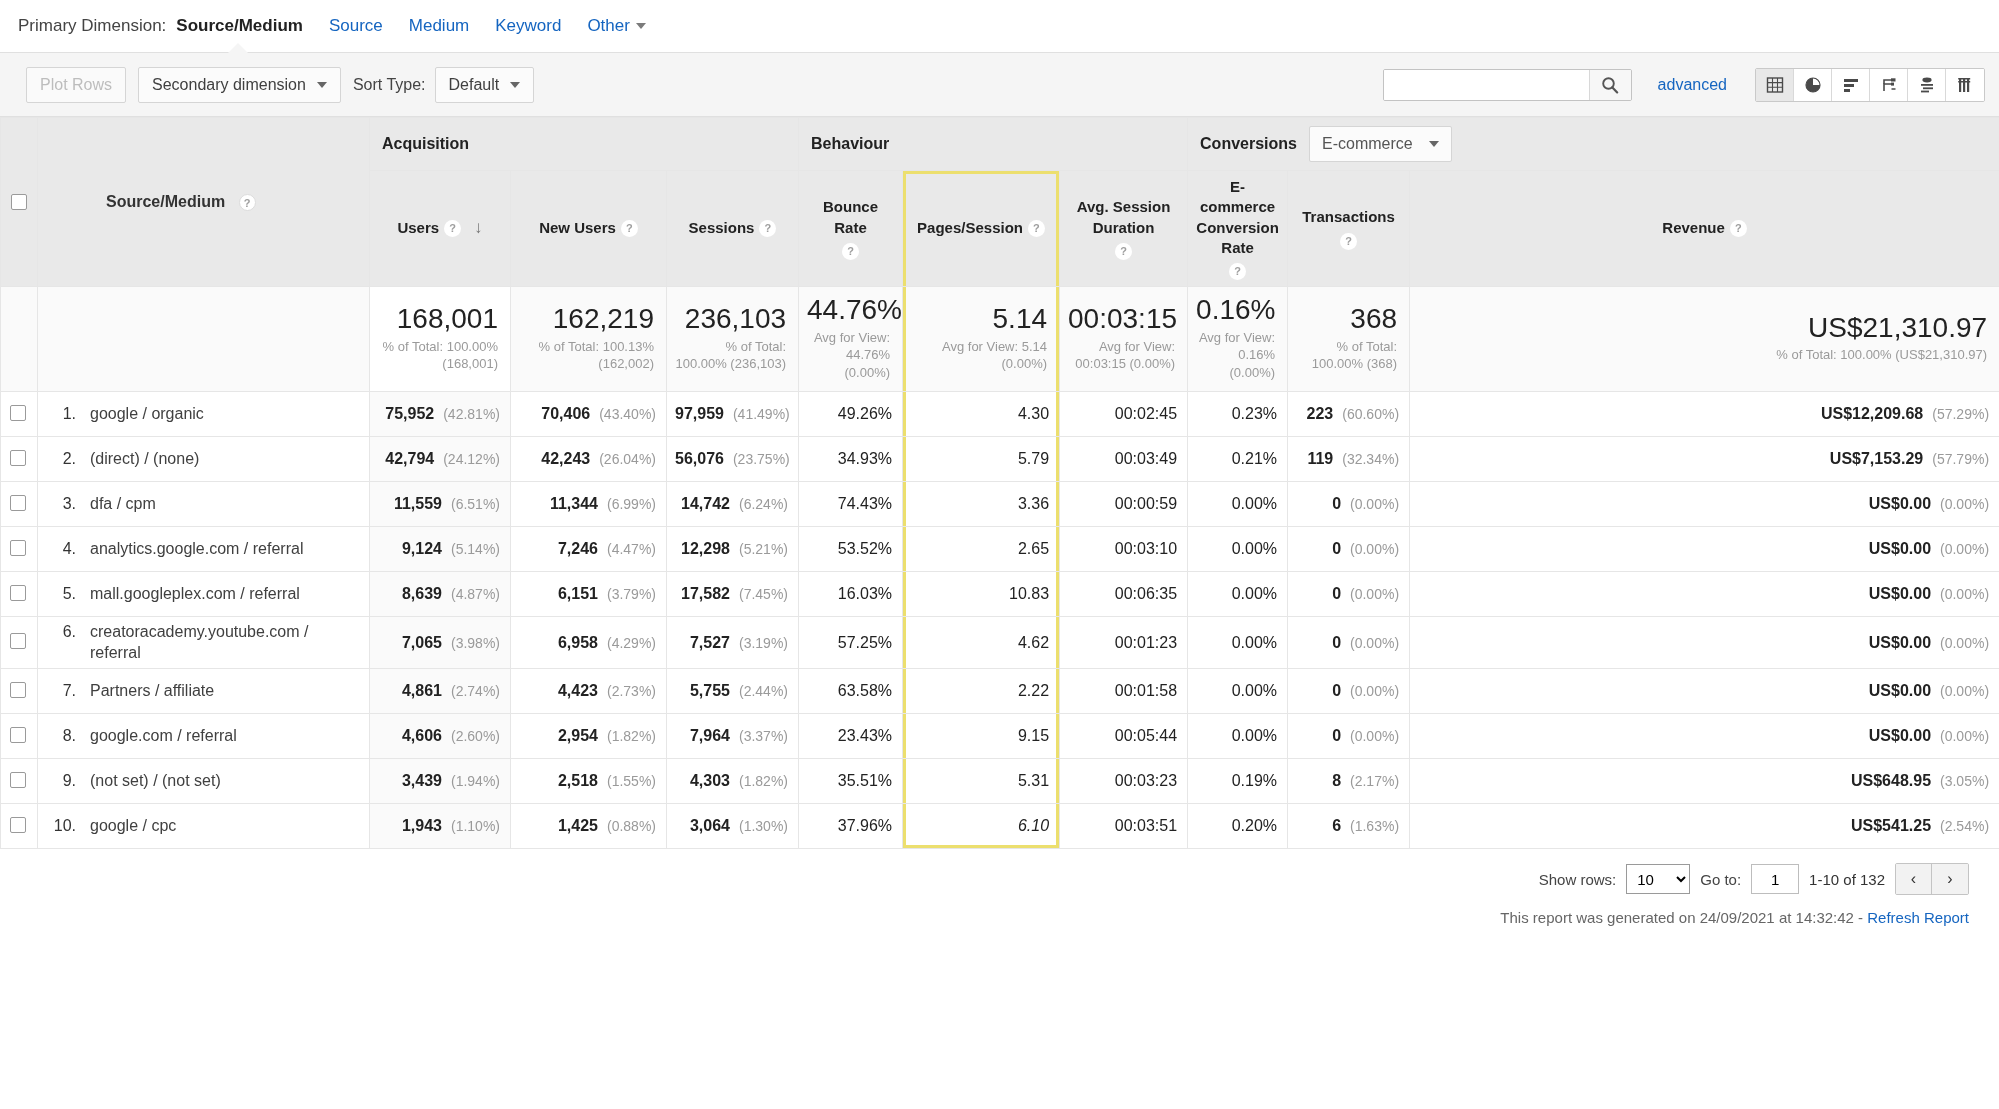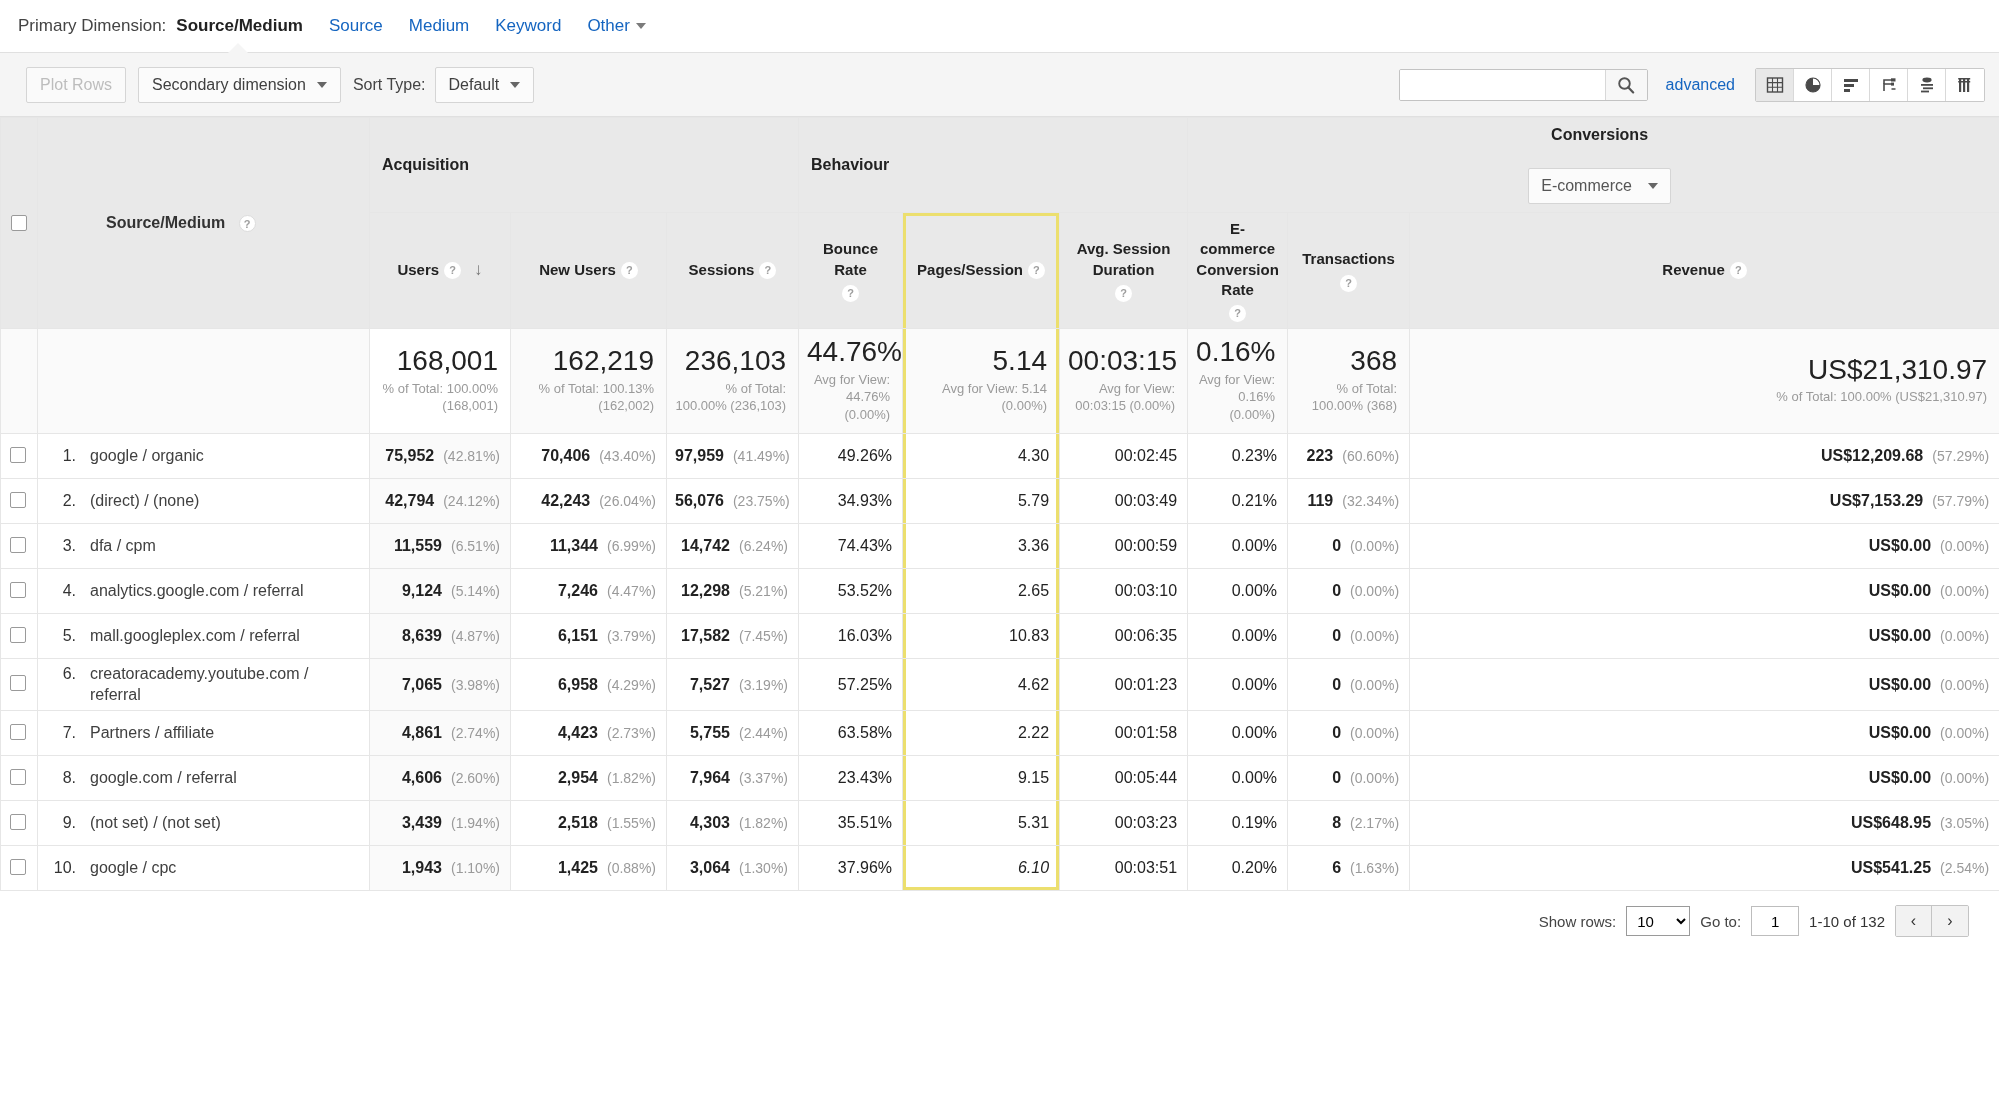--- a/index.html
+++ b/index.html
@@ -86,20 +86,21 @@
     border-right: 5px solid transparent;
     border-top: 6px solid #666;
     margin-left: 11px;
   }
   .sort-label { font-size: 16px; color: #444; margin: 0 9px 0 12px; }
 
   .toolbar-right {
     margin-left: auto;
     display: flex;
     align-items: center;
+    gap: 8px;
   }
   .search-wrap {
     display: flex; align-items: center;
     border: 1px solid #c3c3c3;
     background: #fff;
     height: 32px;
     border-radius: 2px;
     overflow: hidden;
   }
   .search-wrap input {
@@ -188,21 +189,21 @@
     background: #e9e9e9;
     font-weight: bold; font-size: 16px;
     text-align: left;
     padding-left: 68px;
   }
   .conv-cell {
     background: #e9e9e9;
     padding: 8px 0 8px 12px;
     text-align: left;
   }
-  .conv-inner { display: flex; align-items: center; gap: 24px; flex-direction: column; }
+  .conv-inner { display: flex; align-items: center; gap: 12px; }
   .conv-lbl { font-weight: bold; font-size: 16px; color: #222; }
   .conv-select {
     border: 1px solid #d5d5d5; background: #fbfbfb;
     border-radius: 2px; height: 36px;
     display: inline-flex; align-items: center;
     padding: 0 12px; font-size: 16px; color: #555;
     cursor: pointer;
   }
   .conv-select .caret {
     width: 0; height: 0;
@@ -727,13 +728,17 @@
     <span class="lbl">Show rows:</span>
     <select class="showrows" id="showrows"><option>10</option><option>25</option><option>50</option><option>100</option><option>250</option><option>500</option><option>1000</option><option>5000</option></select>
     <span class="lbl">Go to:</span>
     <input class="goto" type="text" value="1" style="">
     <span class="range">1-10 of 132</span>
     <span class="navgrp">
       <span class="navbtn">‹</span>
       <span class="navbtn">›</span>
     </span>
   </div>
+  <div class="genline">
+    <span>This report was generated on 24/09/2021 at 14:32:42 -</span>
+    <a href="#">Refresh Report</a>
+  </div>
 </div>
 
 </body></html>

